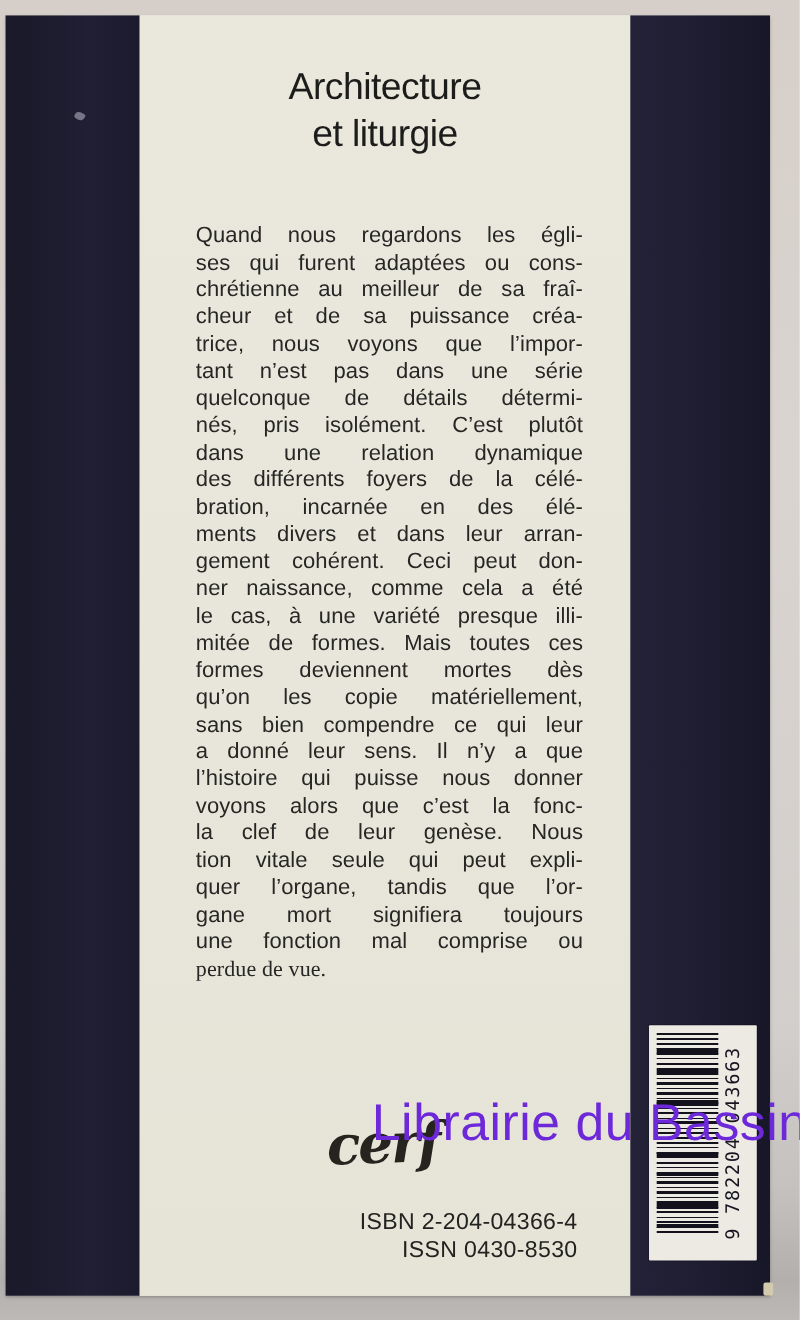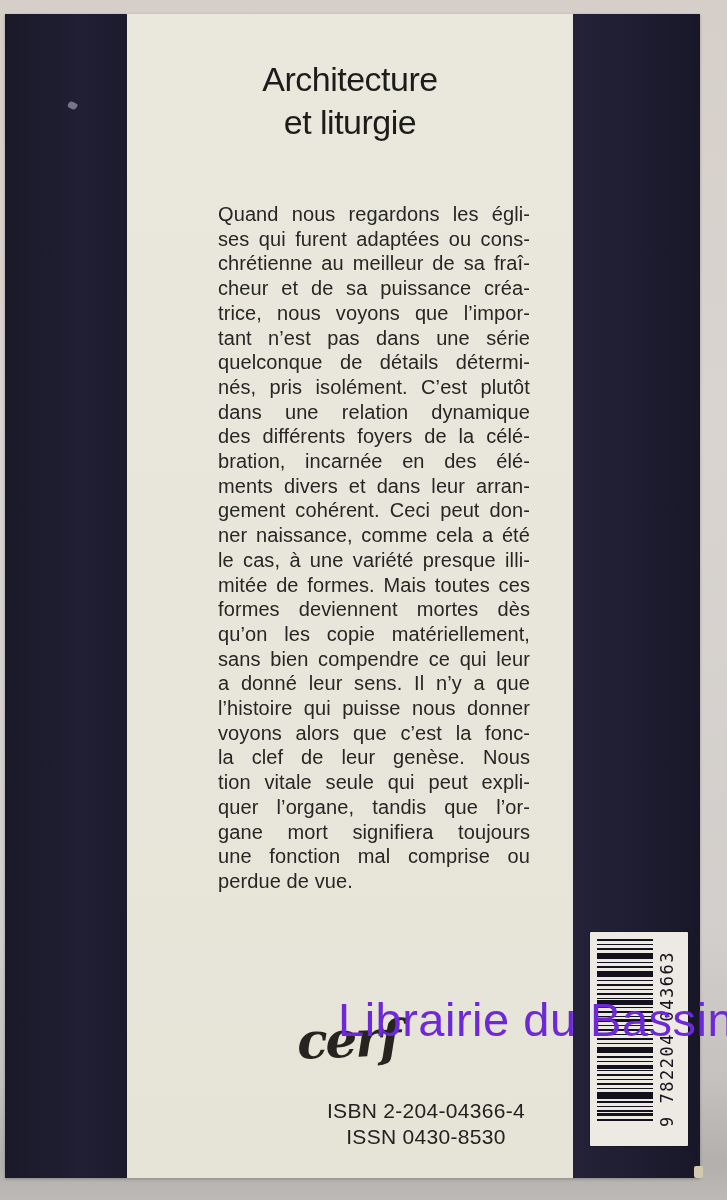--- a/index.html
+++ b/index.html
@@ -28,32 +28,32 @@
     text-align:center;color:#1c1c1a;
     font-size:34px;line-height:43px;font-weight:400;
     letter-spacing:-0.5px;
   }
 
   .body-text{
     position:absolute;left:51px;top:188px;width:352px;
     color:#262624;font-size:20px;line-height:24.7px;
     letter-spacing:0.1px;
   }
-  .body-line{text-align:justify;text-align-last:justify;white-space:normal;margin-left:40px;}
-  .body-line.last{text-align-last:left;}
+  .body-line{text-align:justify;text-align-last:justify;white-space:normal;}
+  .body-line.last{text-align-last:left;font-family:Liberation Serif, serif;}
 
   .cerf-logo{
     position:absolute;left:170px;top:996px;
     font-family:"DejaVu Serif",serif;font-style:italic;font-weight:600;
     font-size:50px;color:#26241f;letter-spacing:-2px;
     transform:rotate(-2deg);
   }
 
   .isbn-block{
-    position:absolute;right:48px;top:1084px;text-align:center;
+    position:absolute;right:48px;top:1084px;text-align:right;
     color:#222220;font-size:21px;line-height:26px;letter-spacing:0.3px;
   }
 
   
   .barcode-label{
     position:absolute;left:585px;top:918px;width:98px;height:214px;
     background:#eceae2;border-radius:1px;
     box-shadow:0 0 0 1px rgba(0,0,0,.15);
   }
   .barcode-bars{

